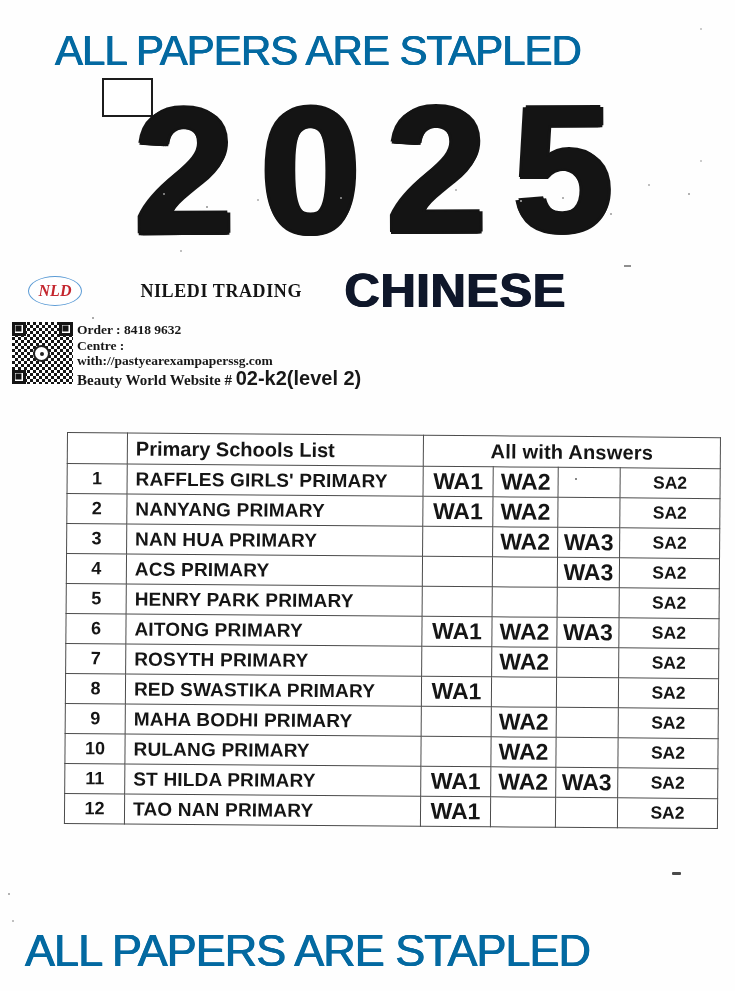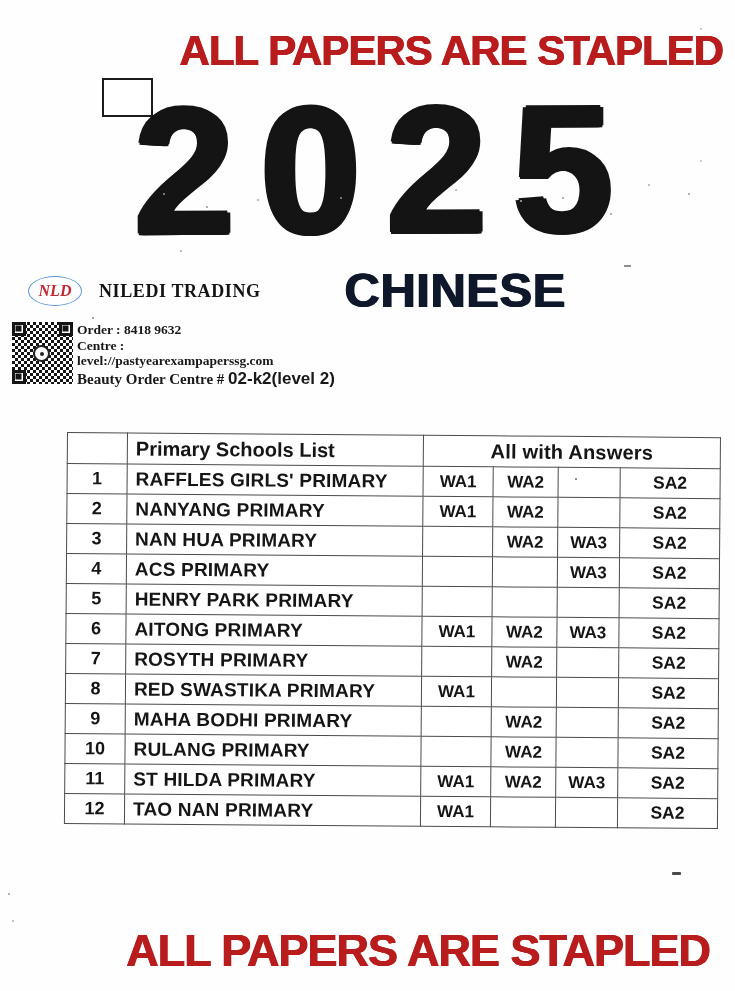--- a/index.html
+++ b/index.html
@@ -5,21 +5,21 @@
   html,body{margin:0;padding:0;}
   body{
     width:735px;height:991px;position:relative;overflow:hidden;
     background:#fefefe;color:var(--ink,#111);
     font-family:"Liberation Sans",sans-serif;
   }
   .abs{position:absolute;}
 
   
   .banner{
-    font-weight:bold;color:#b91c1c;text-align:right;white-space:nowrap;
+    font-weight:normal;color:#0369a1;text-align:left;white-space:nowrap;
     text-shadow:0.6px 0 currentColor,-0.4px 0 currentColor;
     letter-spacing:-1px;
   }
   .banner.top{left:55px;right:12px;top:27px;font-size:42px;}
   .banner.bottom{left:25px;right:25px;top:925px;font-size:45px;}
 
   
   .checkbox{
     left:102px;top:78px;width:47px;height:35px;
     border:2.5px solid #1c1c1c;background:#fff;
@@ -30,41 +30,41 @@
     left:0;right:0;top:80px;height:180px;
     text-align:center;padding-left:38px;
     font-size:180px;line-height:180px;font-weight:bold;color:#141414;
     letter-spacing:26px;white-space:nowrap;
     text-shadow:3px 0 0 #141414,-3px 0 0 #141414,0 2px 0 #141414,0 -2px 0 #141414,2px 2px 0 #141414,-2px 2px 0 #141414;
     transform:rotate(-0.3deg);
   }
 
   
   .vendor{left:12px;top:276px;width:290px;}
-  .vendor-title{display:flex;align-items:center;gap:17px;margin-left:16px;}
+  .vendor-title{display:flex;align-items:center;gap:17px;margin-left:16px;justify-content:space-between;}
   .oval{
     display:inline-flex;align-items:center;justify-content:center;
     width:54px;height:30px;border:1.6px solid var(--logo-blue,#5b9bd5);
     border-radius:50%;box-sizing:border-box;background:#fff;
   }
   .oval span{
     font-family:"Liberation Serif",serif;font-style:italic;font-weight:bold;
     font-size:16px;color:var(--logo-red,#c4262e);letter-spacing:0;
   }
   .vendor-name{
     font-family:"Liberation Serif",serif;font-weight:bold;font-size:18px;
     color:#141414;letter-spacing:0.6px;white-space:nowrap;
   }
   .vendor-info{display:flex;margin-top:16px;align-items:flex-start;}
   .contact{
     font-family:"Liberation Serif",serif;font-weight:bold;color:#181818;
     font-size:13.5px;line-height:15.5px;margin-left:4px;white-space:nowrap;
   }
   .contact .addr{font-size:15px;margin-top:2px;}
-  .contact .addr .unit{font-family:"Liberation Sans",sans-serif;font-size:17px;}
+  .contact .addr .unit{font-family:"Liberation Sans",sans-serif;font-size:20px;}
 
   
   .qr{
     position:relative;width:61px;height:62px;flex:0 0 auto;
     background-color:#fff;
     background-image:
       linear-gradient(45deg,#151515 25%,transparent 25%,transparent 75%,#151515 75%),
       linear-gradient(45deg,#151515 25%,#ffffff 25%,#ffffff 75%,#151515 75%);
     background-position:0 0,3px 3px;
     background-size:6px 6px;
@@ -110,21 +110,21 @@
   .col-no{width:60px;}
   .col-school{width:296px;}
   .col-wa1{width:70px;}
   .col-wa2{width:65px;}
   .col-wa3{width:62px;}
   .col-sa2{width:100px;}
   th.schools{text-align:left;padding-left:8px;}
   th.answers{text-align:center;letter-spacing:0.2px;}
   td.no{text-align:center;font-size:18px;}
   td.school{text-align:left;padding-left:8px;letter-spacing:0.2px;}
-  td.mark{text-align:center;font-size:17px;}
+  td.mark{text-align:center;font-size:23px;}
   td.sa2{text-align:center;font-size:17.5px;}
 
   
   .speck{
     left:163px;top:193px;width:2px;height:2px;background:#9a9a9a;border-radius:50%;
     box-shadow:
       43px 13px 0 #8f8f8f, 94px 6px 0 #ababab, 177px 4px 0 #9a9a9a,
       292px -4px 0 #ababab, 357px 7px 0 #b5b5b5, 399px 4px 0 #9a9a9a,
       447px 20px 0 #9a9a9a, 485px -9px 0 #ababab, 525px 0 0 #9a9a9a,
       537px -33px 0 #bbb, 17px 57px 0 #ababab, -71px 124px 0 #8f8f8f,
@@ -155,22 +155,22 @@
     <div class="vendor-info">
       <div class="qr">
         <div class="finder tl"></div>
         <div class="finder tr"></div>
         <div class="finder bl"></div>
         <div class="qr-center"></div>
       </div>
       <div class="contact">
         <div>Order : 8418 9632</div>
         <div>Centre :</div>
-        <div>level://pastyearexampaperssg.com</div>
-        <div class="addr"><span>Beauty Order Centre #</span> <span class="unit">02-k2(level 2)</span></div>
+        <div>with://pastyearexampaperssg.com</div>
+        <div class="addr"><span>Beauty World Website #</span> <span class="unit">02-k2(level 2)</span></div>
       </div>
     </div>
   </div>
 
   <div class="abs subject-block">
     <div>CHINESE</div>
   </div>
 
   <div class="abs school-table-wrap">
     <table>

